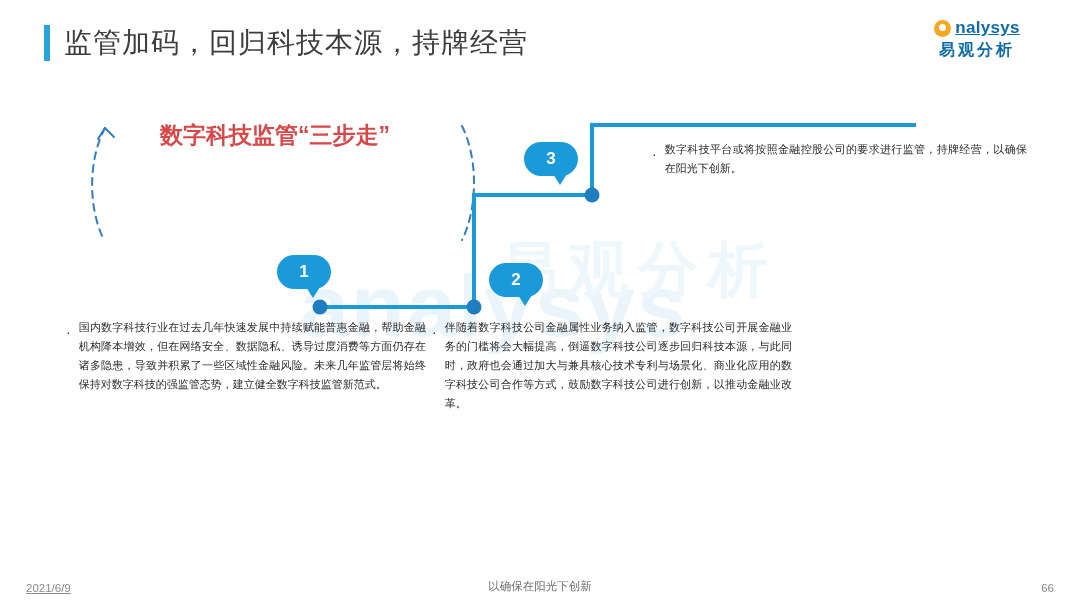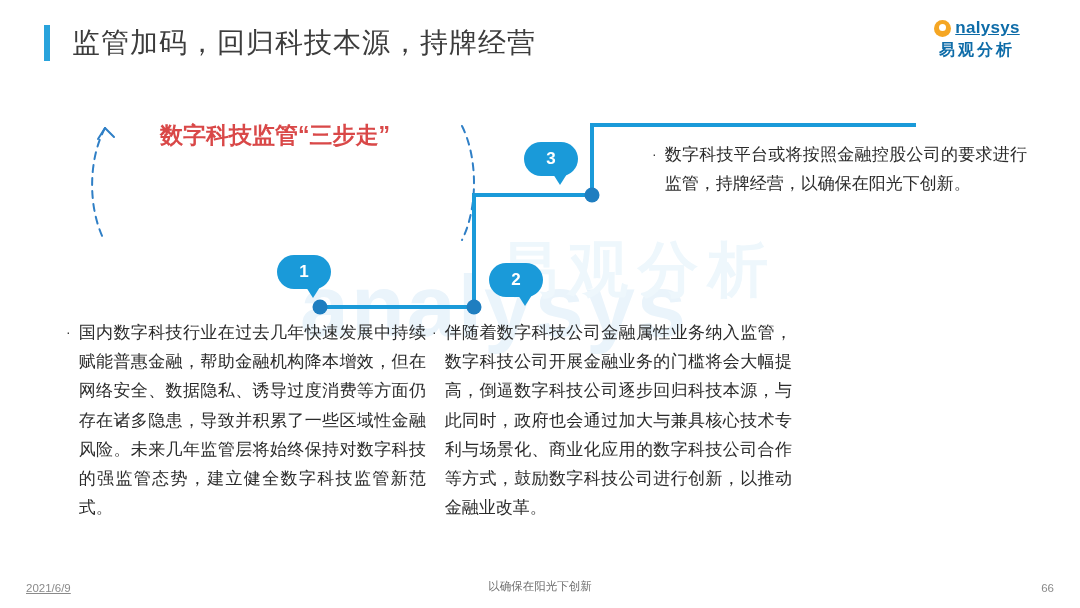--- a/index.html
+++ b/index.html
@@ -16,21 +16,20 @@
     overflow: hidden;
   }
 
   
   .title-wrap {
     position: absolute;
     left: 44px;
     top: 24px;
     display: flex;
     align-items: center;
-    gap: 8px;
   }
   .title-bar {
     width: 6px;
     height: 36px;
     background: #29a3dc;
     margin-right: 14px;
   }
   .page-title {
     font-size: 28px;
     color: #3c3c3c;
@@ -180,21 +179,21 @@
     align-items: flex-start;
   }
   .bullet-dot {
     flex: 0 0 auto;
     margin: 7px 8px 0 0;
     font-size: 14px;
     color: #3a3a3a;
     line-height: 1;
   }
   .bullet-text {
-    font-size: 17px;
+    font-size: 11px;
     line-height: 1.72;
     color: #2b2b2b;
     text-align: justify;
     font-family: Liberation Serif, serif;
   }
 
   .col1 { left: 66px;  top: 318px; width: 360px; }
   .col2 { left: 432px; top: 318px; width: 360px; }
   .col3 { left: 652px; top: 140px; width: 375px; }
   .col3 .col-head { text-align: center; }

